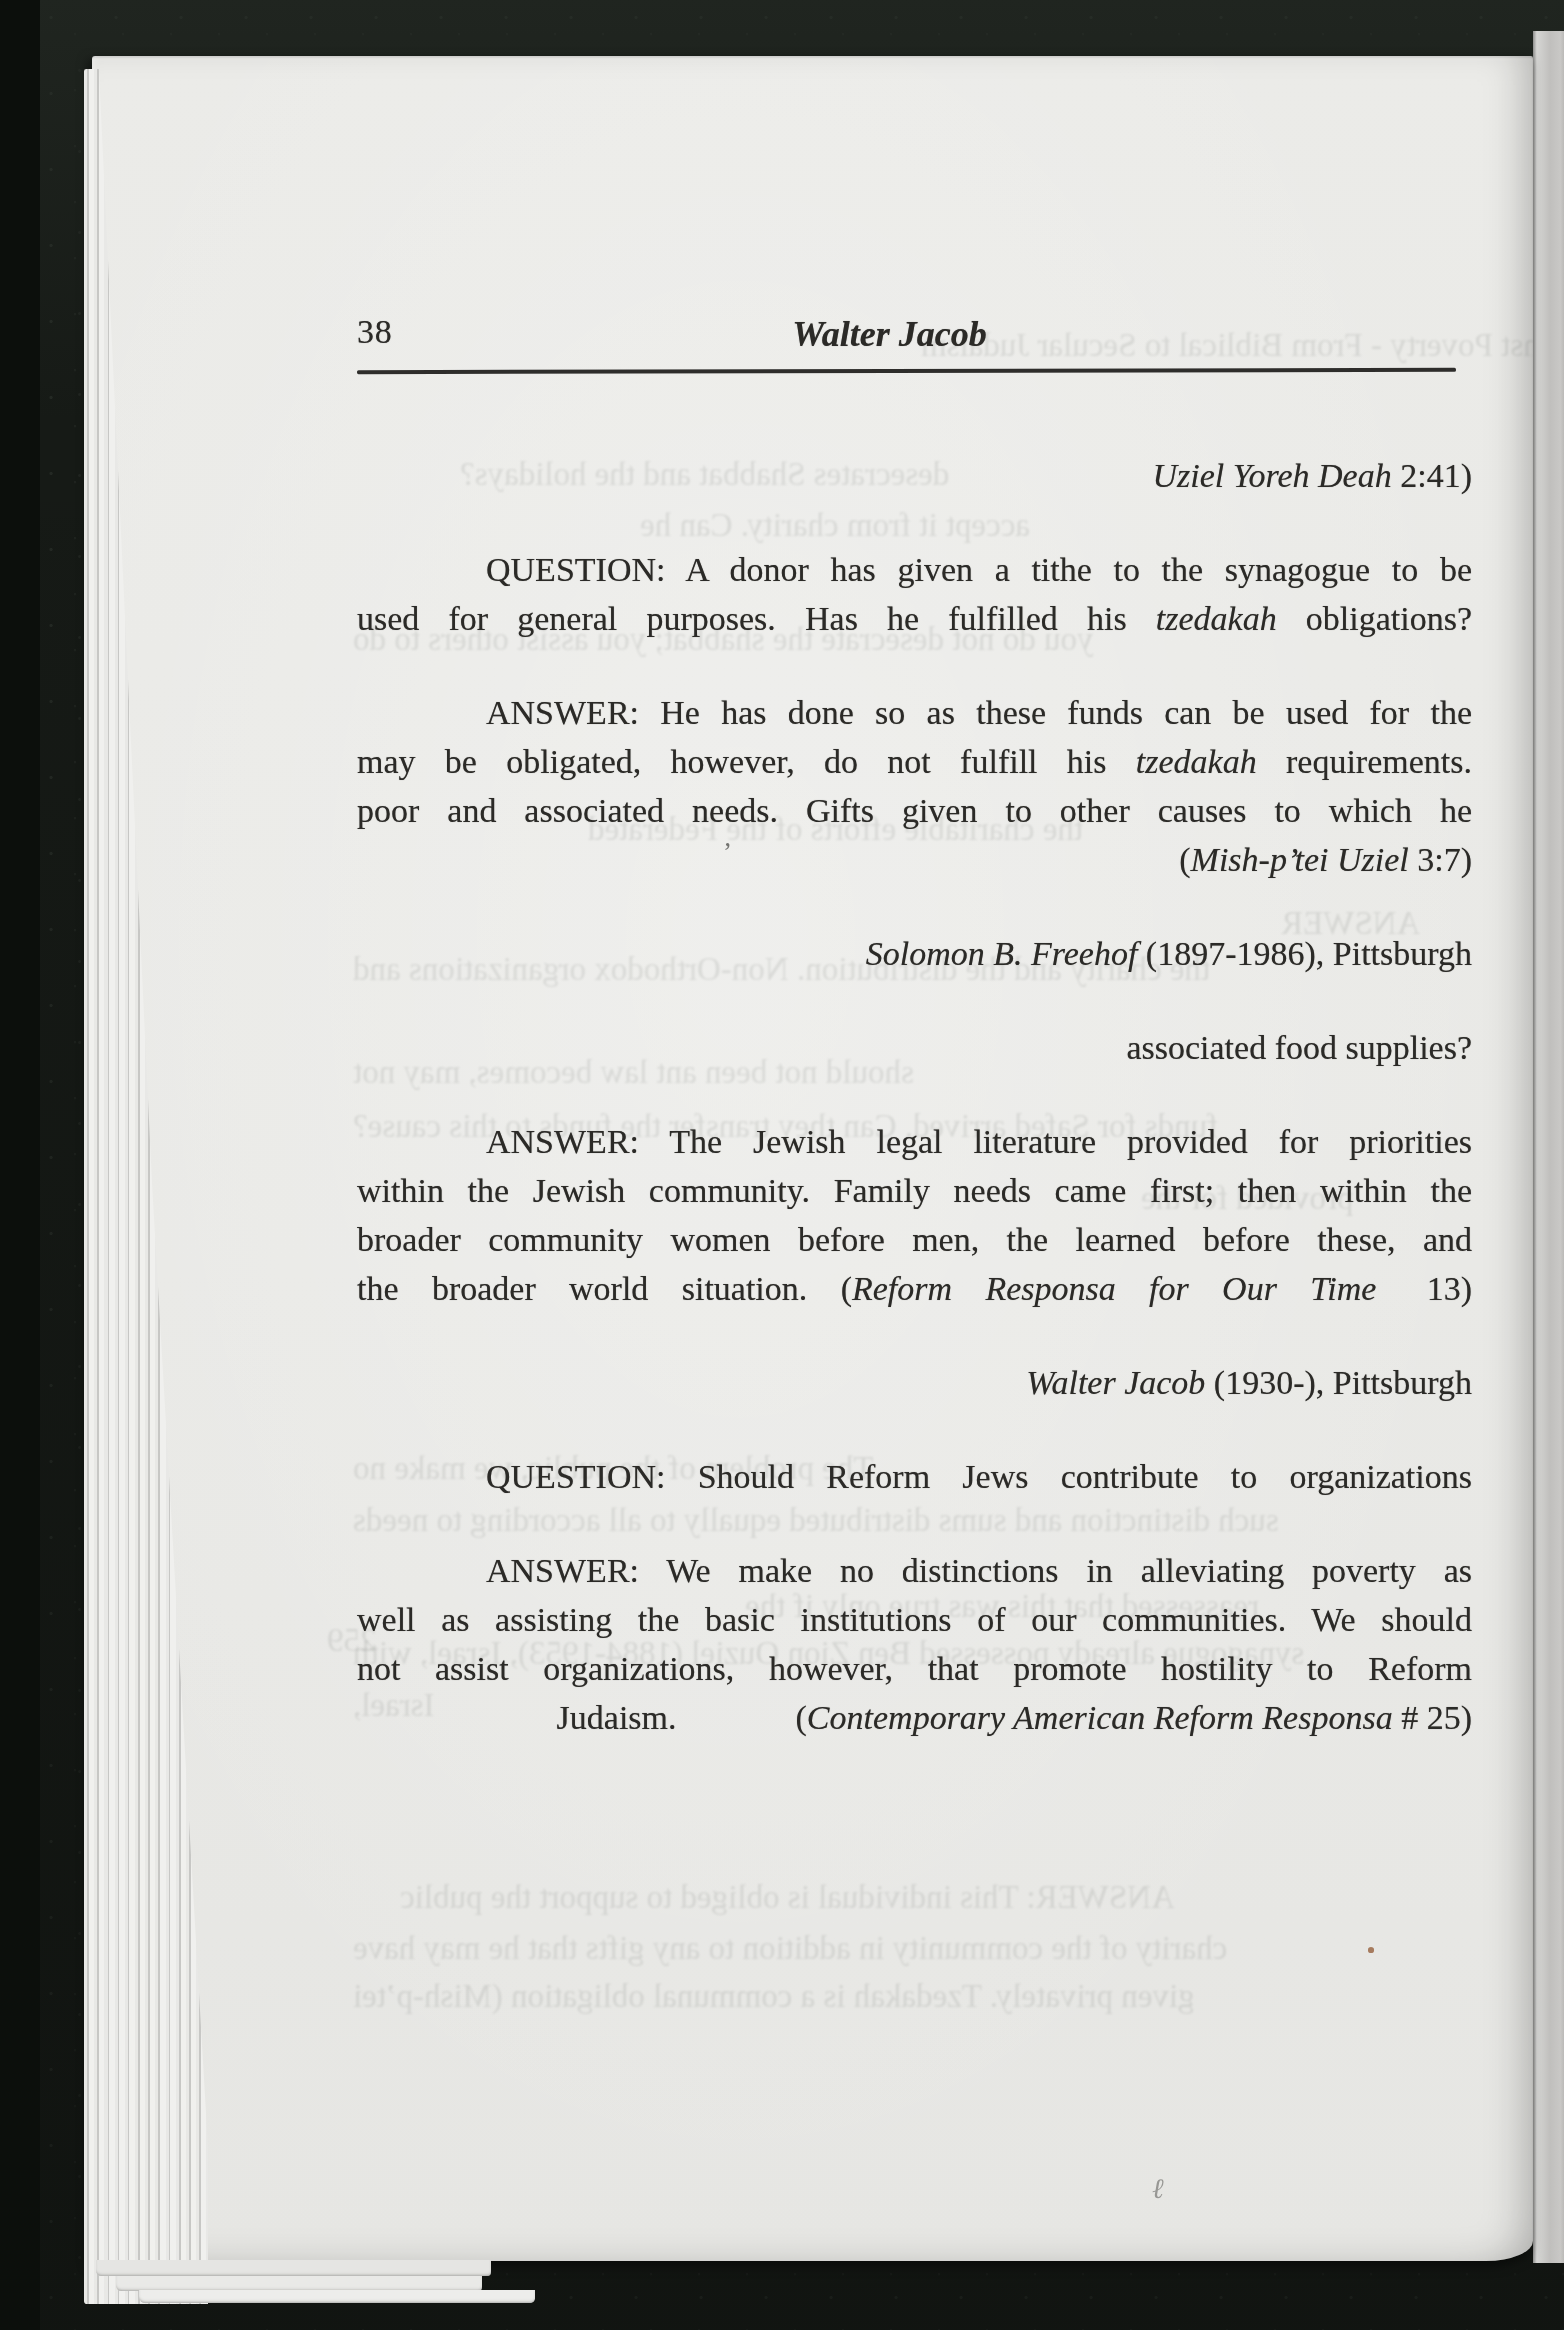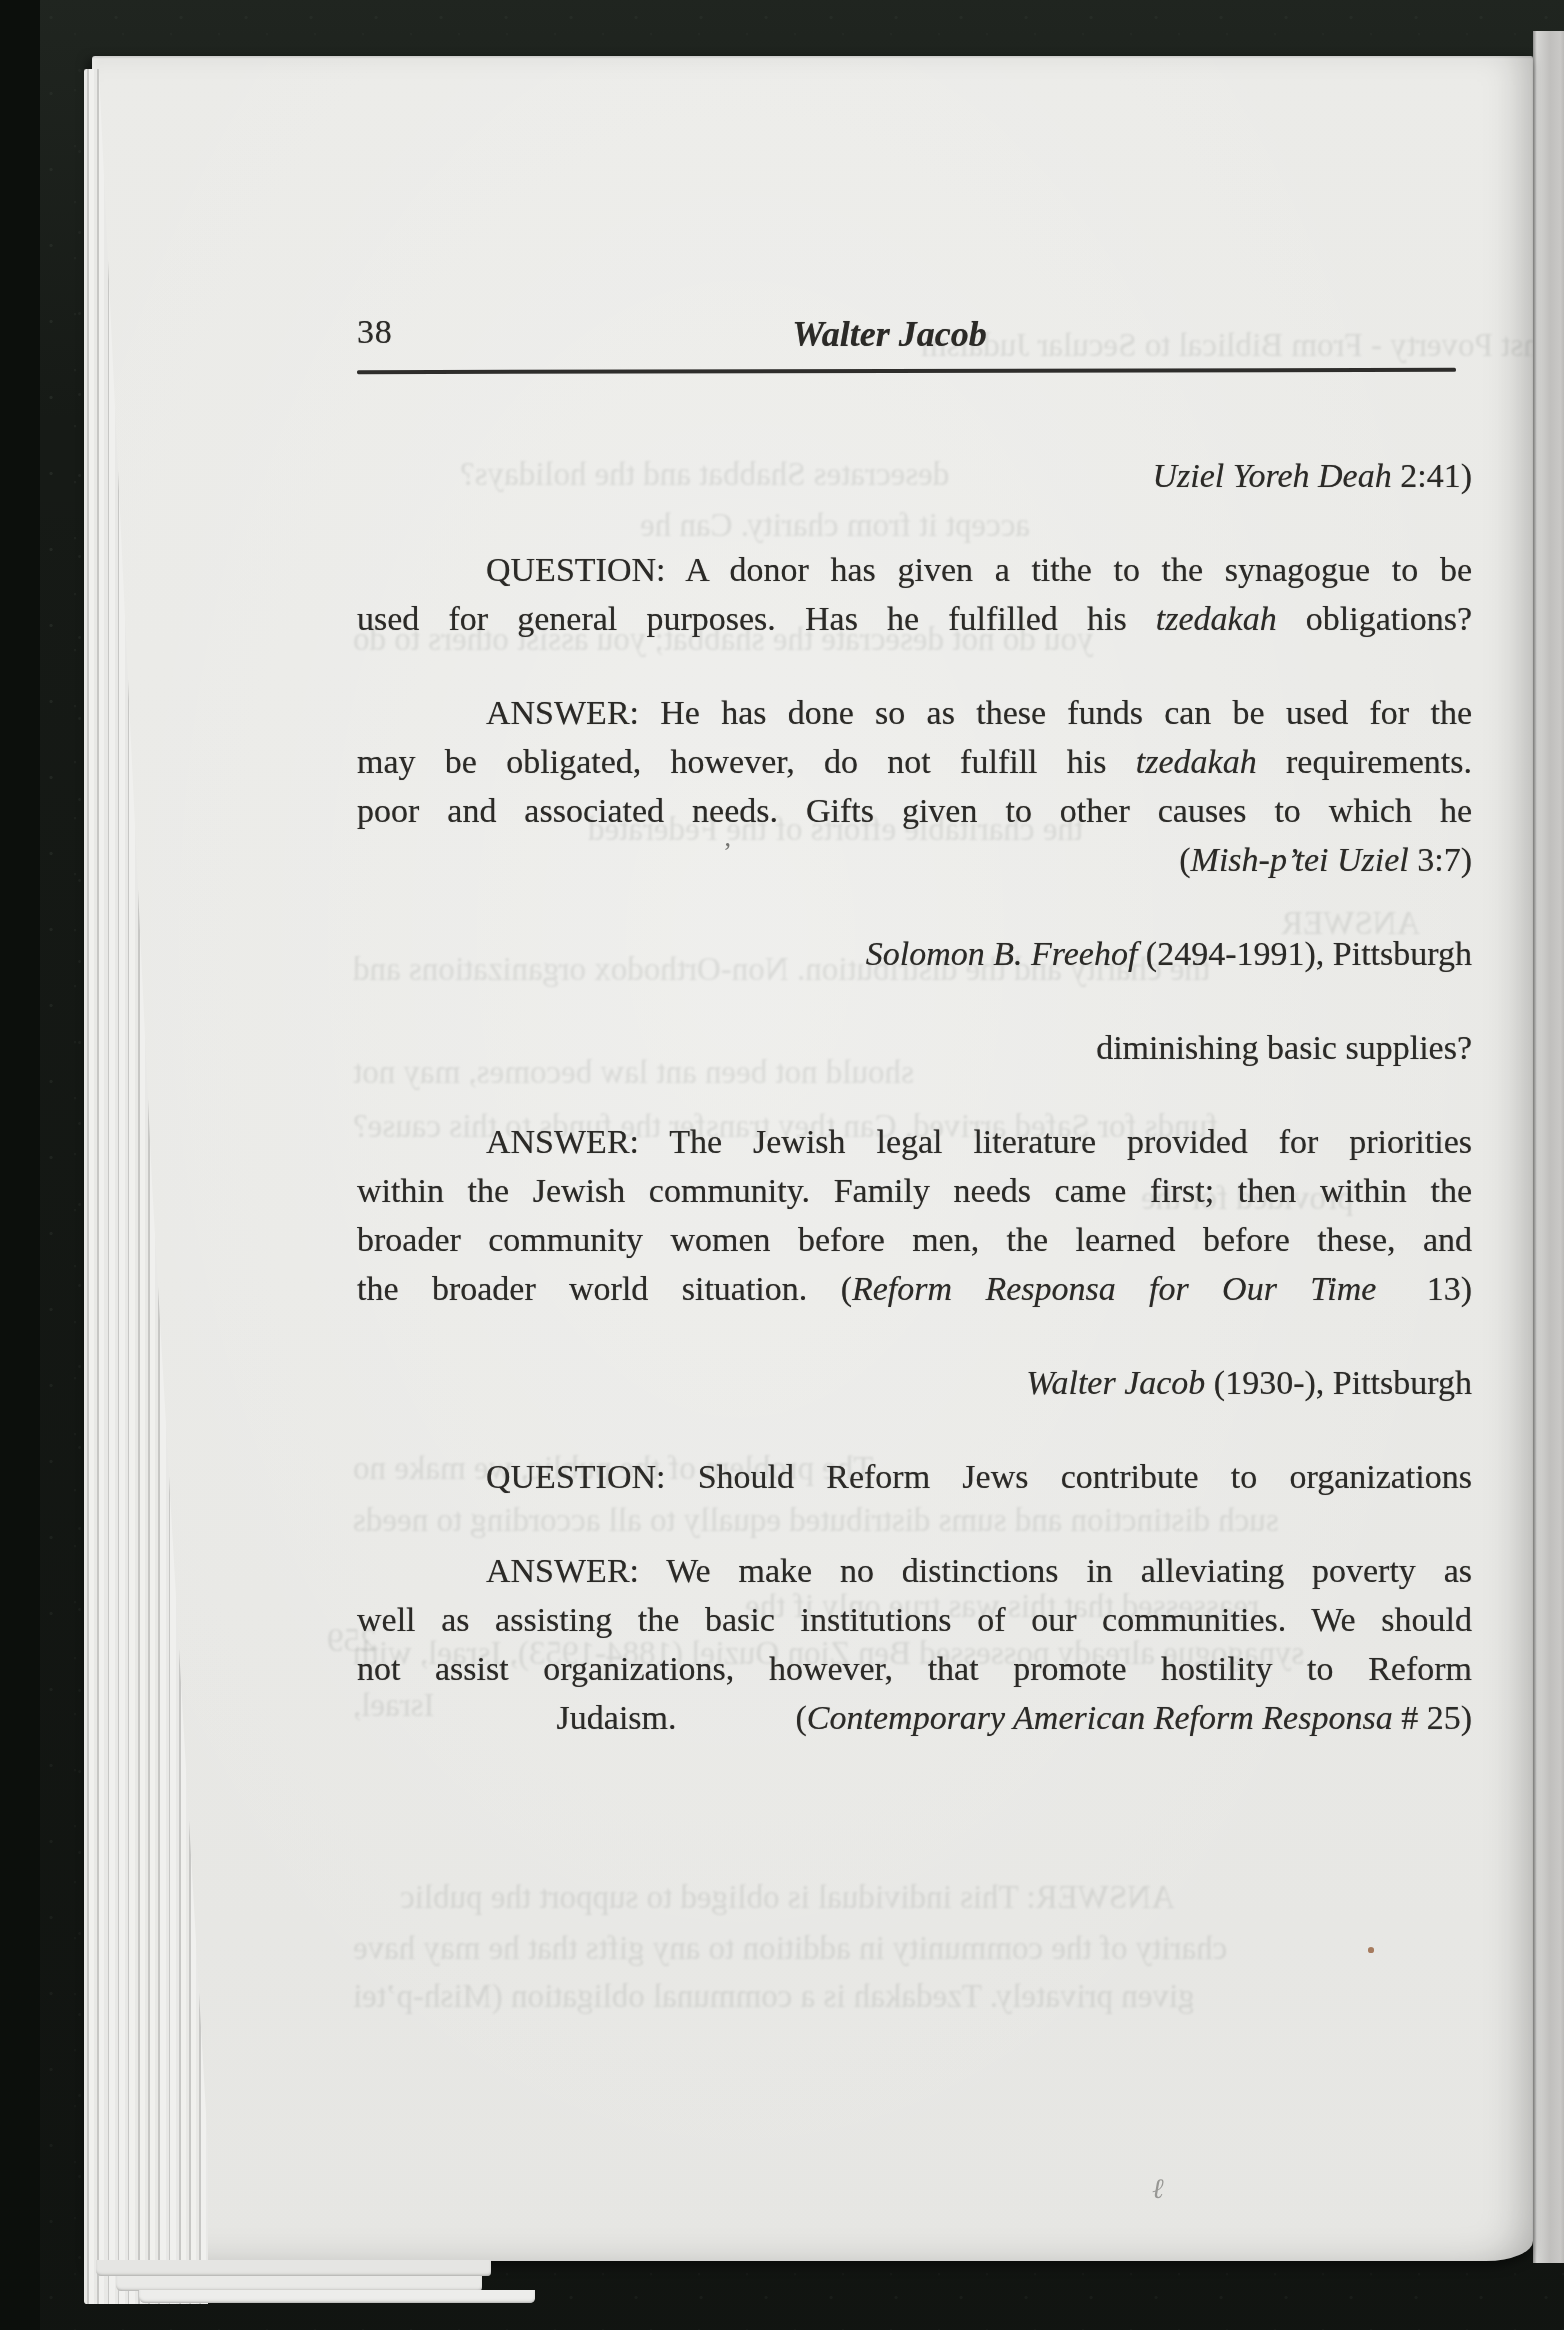--- a/index.html
+++ b/index.html
@@ -124,24 +124,24 @@
             <div class="line j ind"><span>QUESTION: A donor has given a tithe to the synagogue to be</span></div>
             <div class="line j"><span>used for general purposes.  Has he fulfilled his </span><i>tzedakah</i><span> obligations?</span></div>
           </div>
           <div class="block">
             <div class="line j ind"><span>ANSWER: He has done so as these funds can be used for the</span></div>
             <div class="line j"><span>may be obligated, however, do not fulfill his </span><i>tzedakah</i><span> requirements.</span></div>
             <div class="line j"><span>poor and associated needs.  Gifts given to other causes to which he</span></div>
             <div class="line l ind"><span>(</span><i>Mish-p’tei Uziel</i><span> 3:7)</span></div>
           </div>
           <div class="block">
-            <div class="line l ind"><i>Solomon B. Freehof</i><span> (2494-1991), Pittsburgh</span></div>
+            <div class="line l ind"><i>Solomon B. Freehof</i><span> (1897-1986), Pittsburgh</span></div>
           </div>
           <div class="block">
-            <div class="line l"><span>diminishing basic supplies?</span></div>
+            <div class="line l"><span>associated food supplies?</span></div>
           </div>
           <div class="block">
             <div class="line j ind"><span>ANSWER:   The Jewish legal literature provided for priorities</span></div>
             <div class="line j"><span>within the Jewish community.  Family needs came first; then within the</span></div>
             <div class="line j"><span>broader community women before men, the learned before these, and</span></div>
             <div class="line j"><span>the broader world situation.  (</span><i>Reform Responsa for Our Time</i><span>  13)</span></div>
           </div>
           <div class="block">
             <div class="line l ind"><i>Walter Jacob</i><span> (1930-), Pittsburgh</span></div>
           </div>

